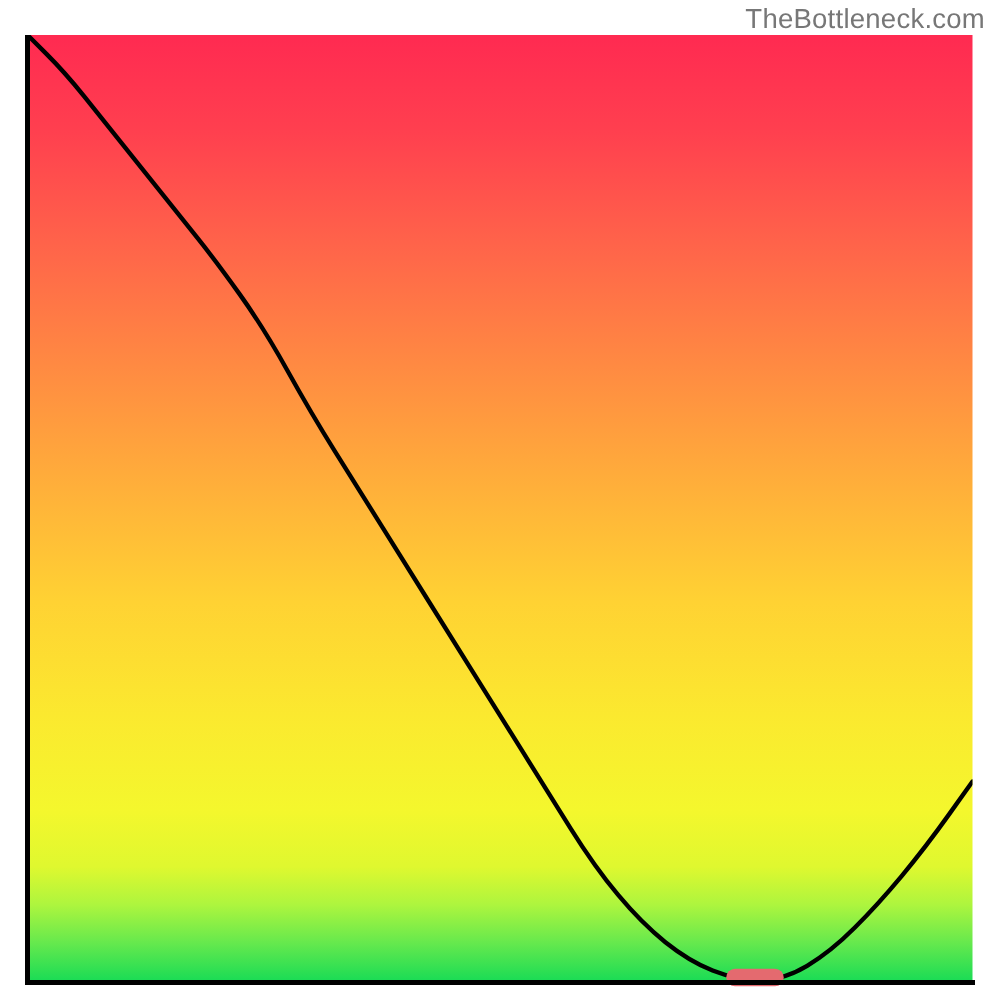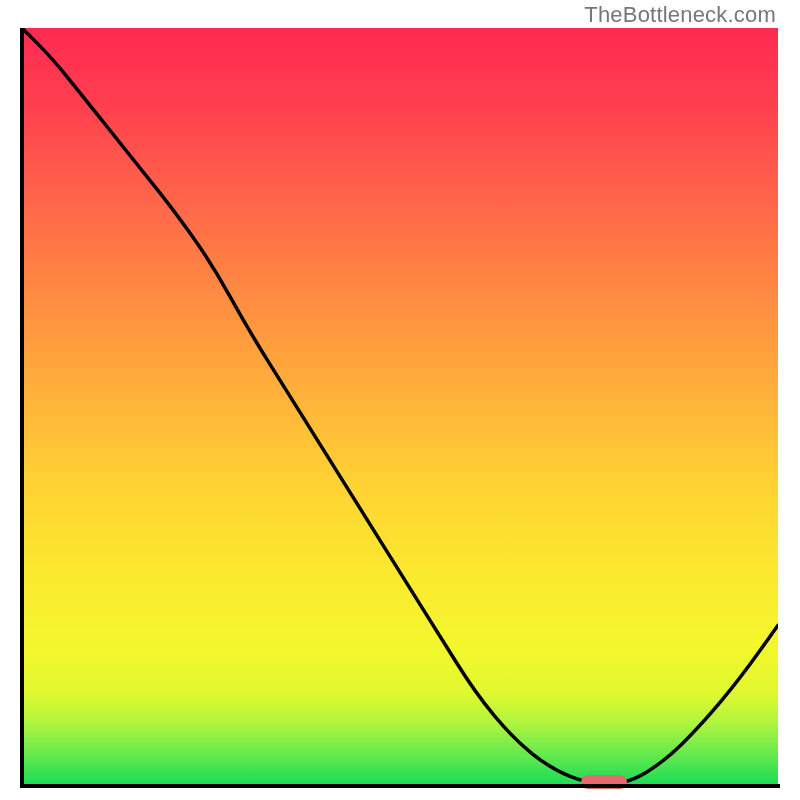--- a/index.html
+++ b/index.html
@@ -11,21 +11,21 @@
     font-family: Arial, Helvetica, sans-serif;
   }
   .container {
     position: relative;
     width: 800px;
     height: 800px;
   }
   .watermark {
     position: absolute;
     top: 2px;
-    right: 24px;
+    right: 12px;
     font-size: 22px;
     color: #777;
     font-weight: 500;
     letter-spacing: 0.2px;
   }
   .plot-area {
     position: absolute;
     left: 22px;
     top: 28px;
     width: 756px;

